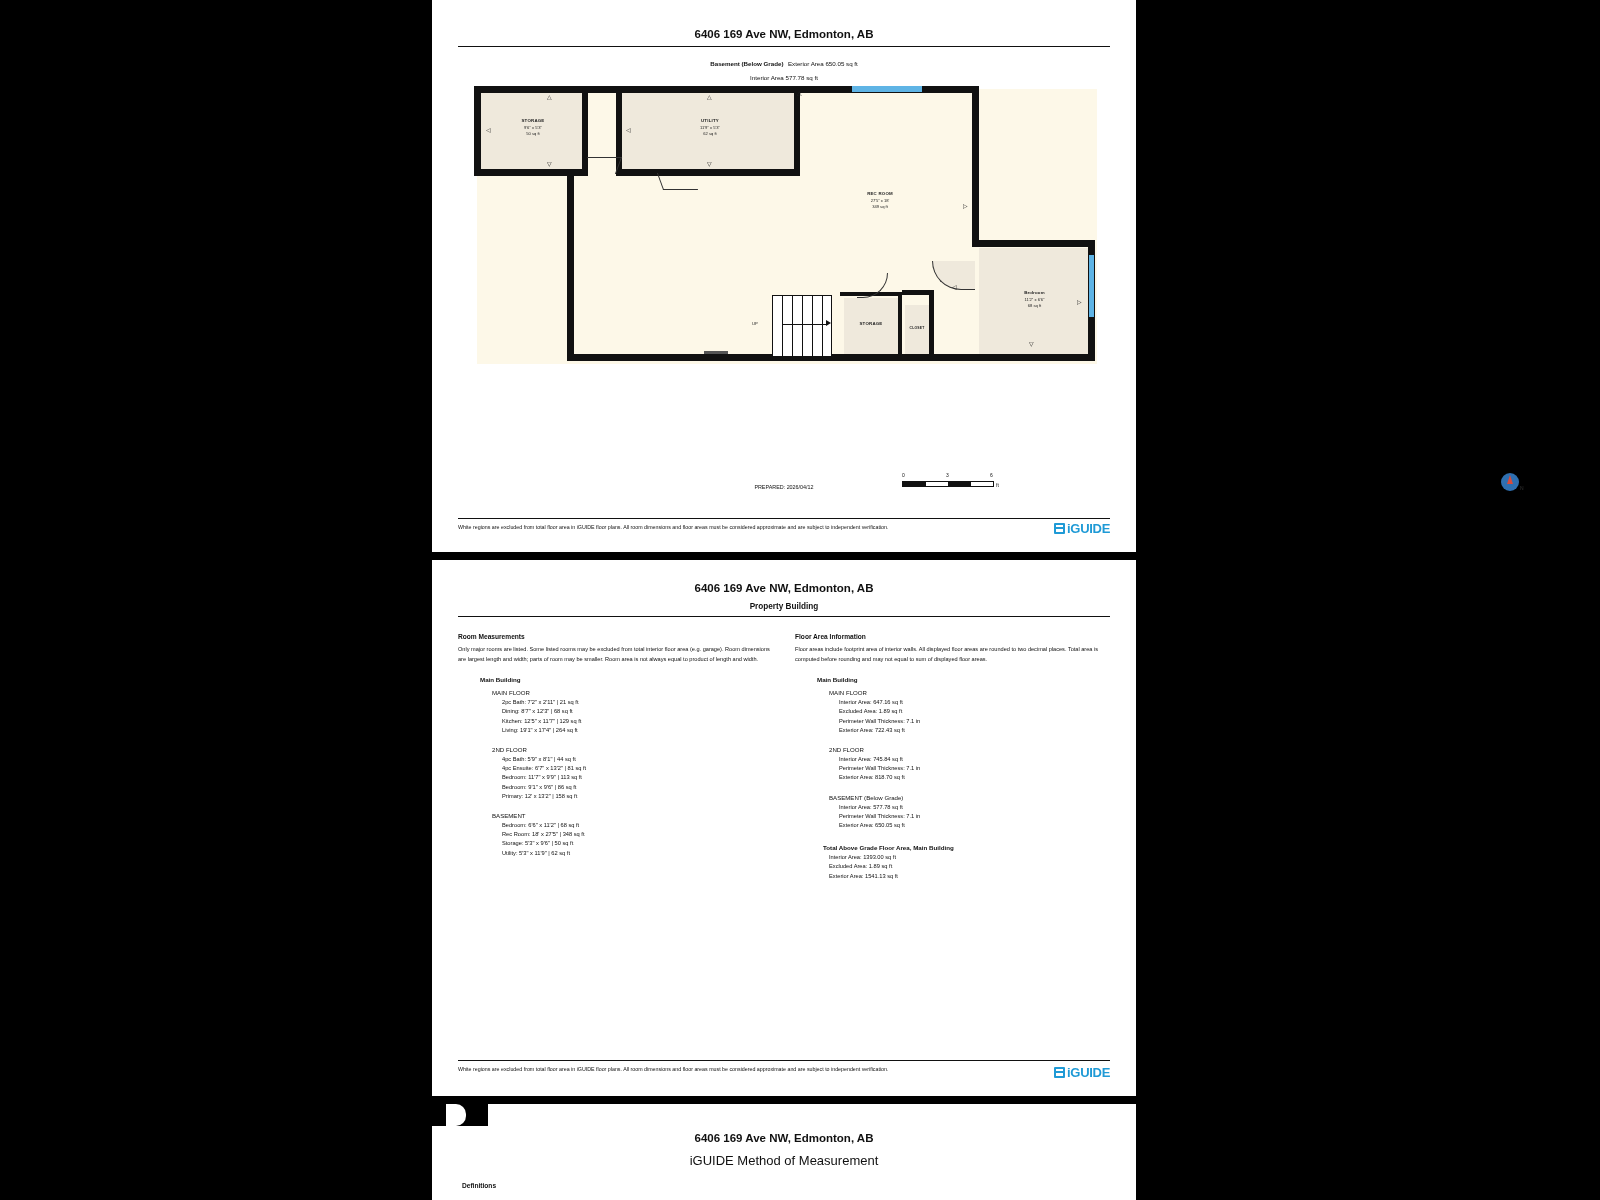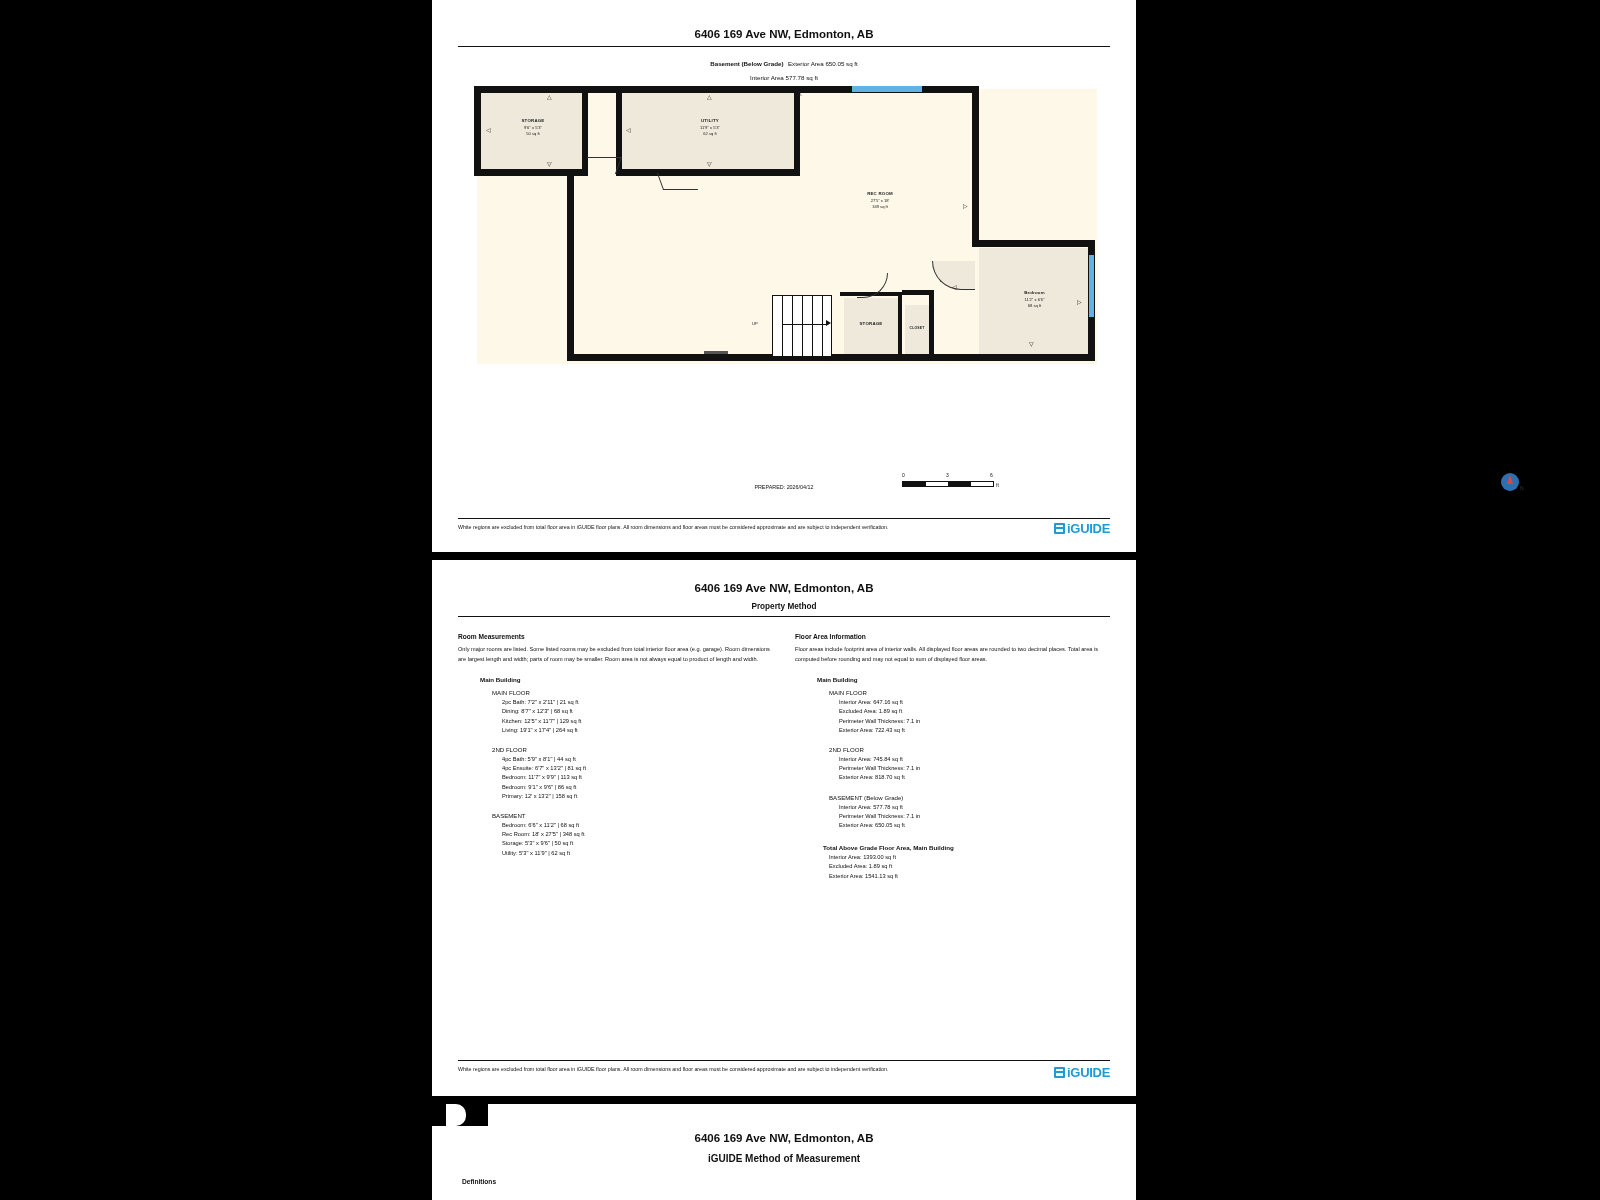--- a/index.html
+++ b/index.html
@@ -58,21 +58,21 @@
   .blk{margin-top:12px;}
   .bld{font-size:6.2px;font-weight:bold;color:#111;margin-left:22px;}
   .flr{font-size:6.1px;color:#111;margin:6px 0 2px 34px;}
   .itm{font-size:5.7px;color:#111;margin-left:44px;line-height:9.2px;}
   .tot{font-size:6.2px;font-weight:bold;color:#111;margin:14px 0 2px 28px;}
   .foot{position:absolute;left:26px;right:26px;bottom:24px;border-top:1px solid #111;padding-top:5px;font-size:5.3px;color:#111;}
 
   
   #page3{top:1104px;height:96px;}
   .p3-title{font-size:11.5px;font-weight:bold;text-align:center;padding-top:28px;color:#111;}
-  .p3-sub{font-size:10px;font-weight:bold;text-align:center;margin-top:9px;color:#111;}
+  .p3-sub{font-size:13px;font-weight:normal;text-align:center;margin-top:9px;color:#111;}
   .p3-defs{font-size:6.6px;font-weight:bold;color:#111;margin:14px 0 0 30px;}
   .corner{position:absolute;left:432px;top:1104px;width:56px;height:22px;background:#000;}
   .corner .d{position:absolute;left:14px;top:0;width:20px;height:22px;background:#fff;border-radius:0 10px 10px 0;}
 </style>
 </head>
 <body>
 
 <div class="page" id="page1">
 
   <div class="sheet-title">6406 169 Ave NW, Edmonton, AB</div>
@@ -202,21 +202,21 @@
   <div class="disclaimer">White regions are excluded from total floor area in iGUIDE floor plans. All room dimensions and floor areas must be considered approximate and are subject to independent verification.</div>
 
   <div class="iguide">
     <div class="mark"></div>
     <div class="txt">iGUIDE</div>
   </div>
 </div>
 
 <div class="page" id="page2">
   <div class="pd-title">6406 169 Ave NW, Edmonton, AB</div>
-  <div class="pd-sub">Property Method</div>
+  <div class="pd-sub">Property Building</div>
   <div class="pd-rule"></div>
 
   <div class="cols">
 
     <div class="col">
       <div class="h3">Room Measurements</div>
       <div class="para">Only major rooms are listed. Some listed rooms may be excluded from total interior floor area (e.g. garage). Room dimensions are largest length and width; parts of room may be smaller. Room area is not always equal to product of length and width.</div>
 
       <div class="blk">
         <div class="bld">Main Building</div>

